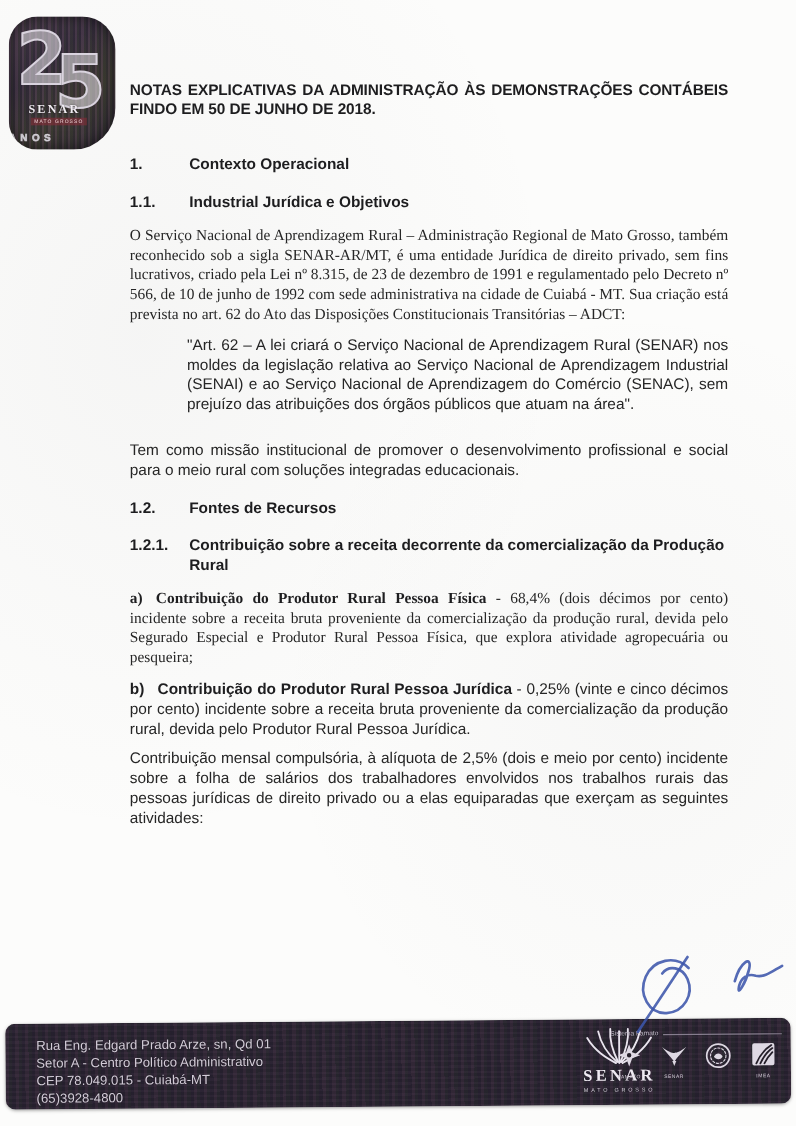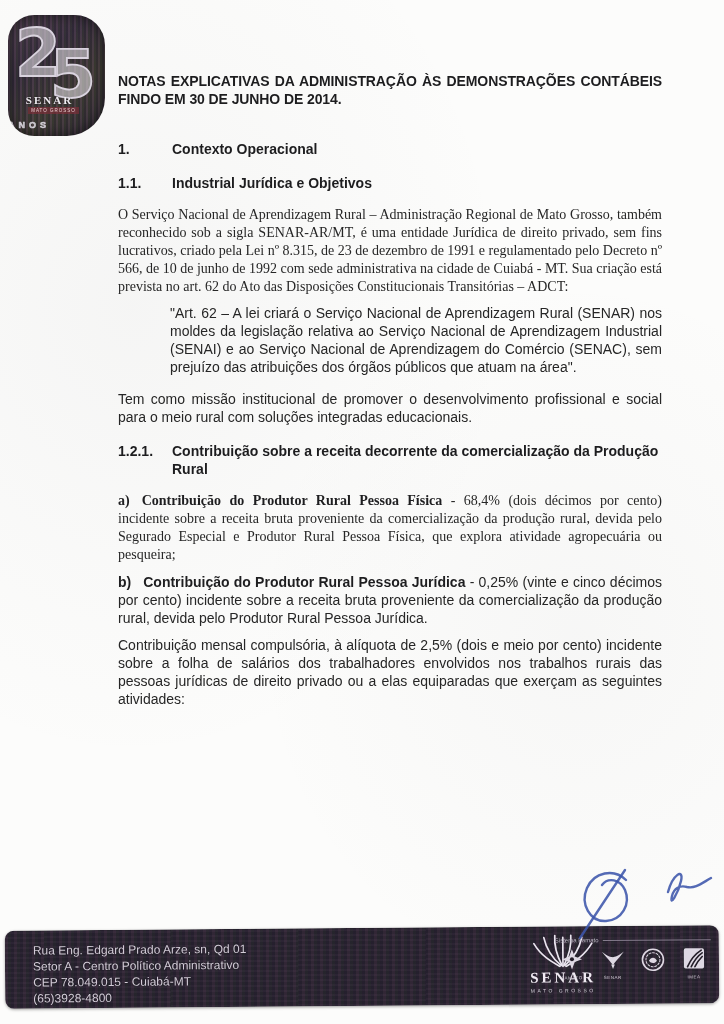--- a/index.html
+++ b/index.html
@@ -69,21 +69,21 @@
     text-align: justify; letter-spacing: -0.1px;
     color: #1d1d1f;
     margin-bottom: 32px;
   }
   .heading { display: flex; font-weight: 700; color: #1d1d1f; margin-top: 16px; }
   .hnum { min-width: 54px; flex-shrink: 0; }
   .htitle { flex: 1; }
   p.body { margin-top: 9px; text-align: justify; }
   .heading + p.body { margin-top: 14px; font-family: Liberation Serif, serif; }
   .quote { margin: 8px 0 0 52px; text-align: justify; }
-  .quote + p.body { margin-top: 14px; }
+  .quote + p.body { margin-top: 24px; }
   .ilabel { padding-right: 12px; }
   b { font-weight: 700; color: #1e1e20; }
 
   
   .signature { position: absolute; left: 568px; top: 850px; z-index: 6; }
   .signature path { fill: none; stroke: #3c55ab; stroke-width: 2.4; stroke-linecap: round; opacity: 0.88; }
 
   
   .footer {
     position: absolute; left: 5px; right: 5px; top: 928px; height: 78px;
@@ -118,38 +118,42 @@
   <div class="badge">
     <span class="digit d2">2</span>
     <span class="digit d5">5</span>
     <div class="badge-org">SENAR</div>
     <div class="badge-sub">MATO GROSSO</div>
     <div class="badge-anos">ANOS</div>
   </div>
 
   <div class="doc">
 
-    <h1 class="title">NOTAS EXPLICATIVAS DA ADMINISTRAÇÃO ÀS DEMONSTRAÇÕES CONTÁBEIS FINDO EM 30 DE JUNHO DE 2014.</h1>
+    <h1 class="title">NOTAS EXPLICATIVAS DA ADMINISTRAÇÃO ÀS DEMONSTRAÇÕES CONTÁBEIS FINDO EM 50 DE JUNHO DE 2018.</h1>
 
     <div class="heading">
       <span class="hnum">1.</span>
       <span class="htitle">Contexto Operacional</span>
     </div>
 
     <div class="heading">
       <span class="hnum">1.1.</span>
       <span class="htitle">Industrial Jurídica e Objetivos</span>
     </div>
 
     <p class="body">O Serviço Nacional de Aprendizagem Rural – Administração Regional de Mato Grosso, também reconhecido sob a sigla SENAR-AR/MT, é uma entidade Jurídica de direito privado, sem fins lucrativos, criado pela Lei nº 8.315, de 23 de dezembro de 1991 e regulamentado pelo Decreto nº 566, de 10 de junho de 1992 com sede administrativa na cidade de Cuiabá - MT. Sua criação está prevista no art. 62 do Ato das Disposições Constitucionais Transitórias – ADCT:</p>
 
     <p class="quote">"Art. 62 – A lei criará o Serviço Nacional de Aprendizagem Rural (SENAR) nos moldes da legislação relativa ao Serviço Nacional de Aprendizagem Industrial (SENAI) e ao Serviço Nacional de Aprendizagem do Comércio (SENAC), sem prejuízo das atribuições dos órgãos públicos que atuam na área".</p>
 
     <p class="body">Tem como missão institucional de promover o desenvolvimento profissional e social para o meio rural com soluções integradas educacionais.</p>
 
+    <div class="heading">
+      <span class="hnum">1.2.</span>
+      <span class="htitle">Fontes de Recursos</span>
+    </div>
 
 
     <div class="heading">
       <span class="hnum">1.2.1.</span>
       <span class="htitle">Contribuição sobre a receita decorrente da comercialização da Produção Rural</span>
     </div>
 
     <p class="body"><b class="ilabel">a)</b><b>Contribuição do Produtor Rural Pessoa Física</b><span> - 68,4% (dois décimos por cento) incidente sobre a receita bruta proveniente da comercialização da produção rural, devida pelo Segurado Especial e Produtor Rural Pessoa Física, que explora atividade agropecuária ou pesqueira;</span></p>
 
     <p class="body"><b class="ilabel">b)</b><b>Contribuição do Produtor Rural Pessoa Jurídica</b><span> - 0,25% (vinte e cinco décimos por cento) incidente sobre a receita bruta proveniente da comercialização da produção rural, devida pelo Produtor Rural Pessoa Jurídica.</span></p>

